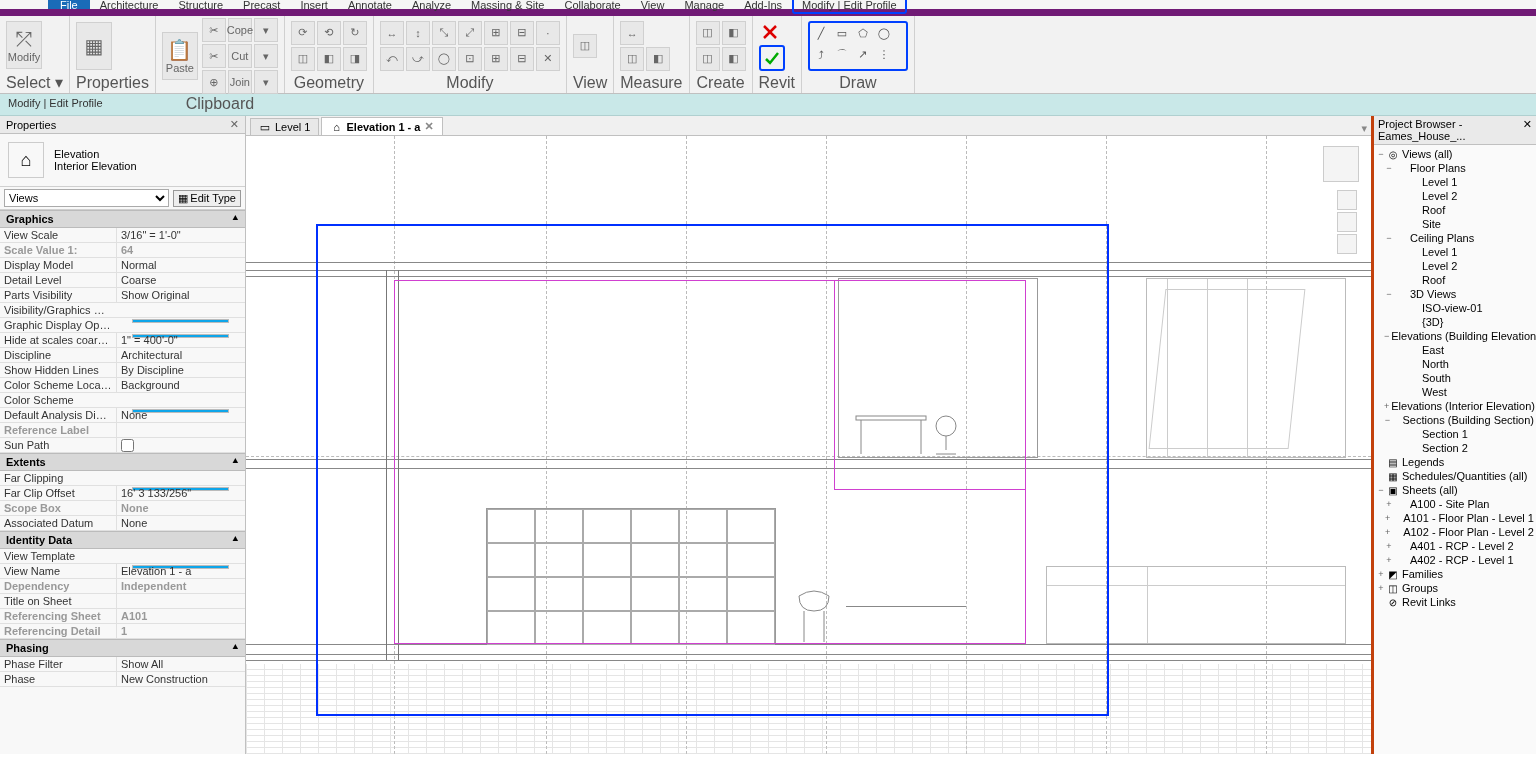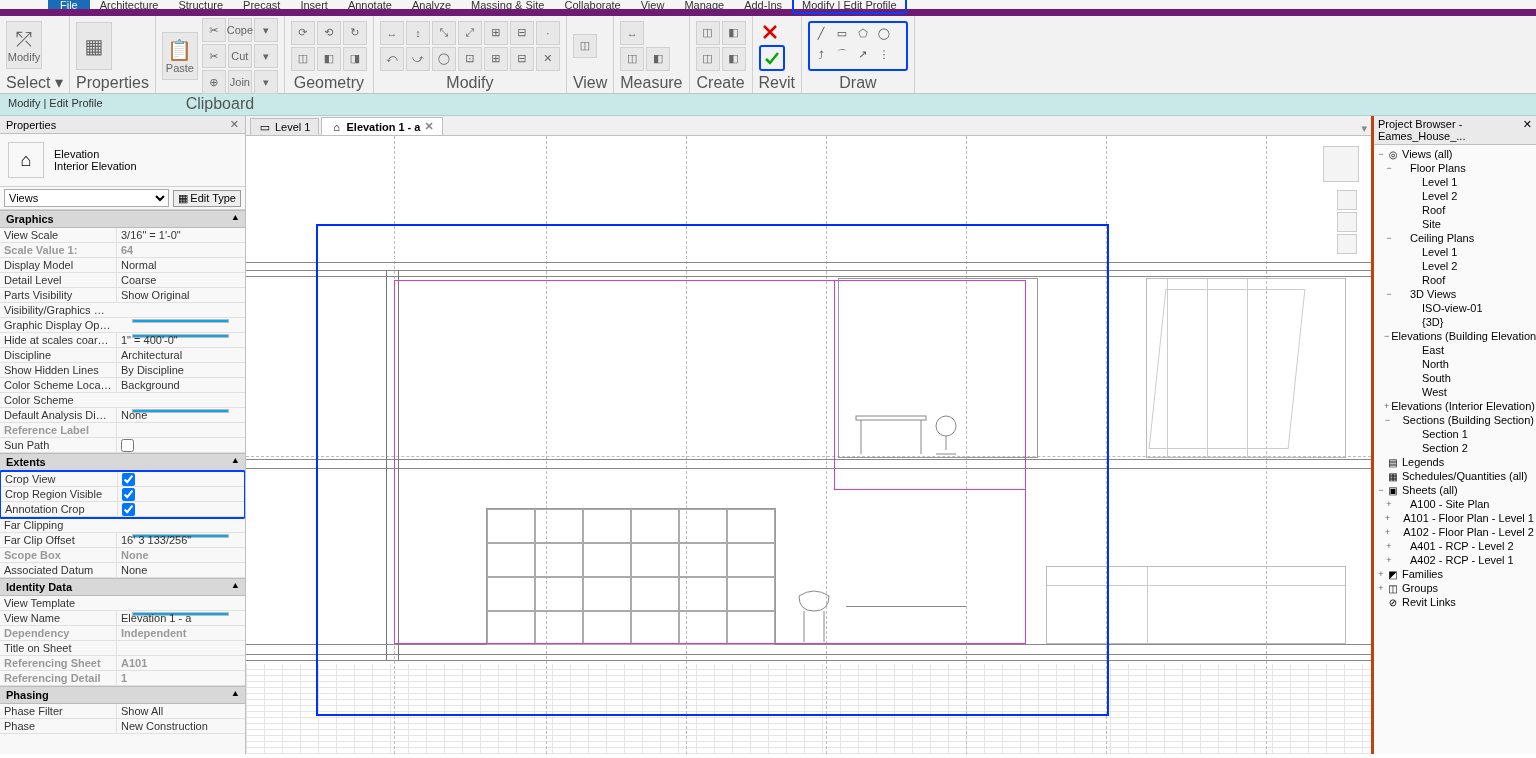--- a/index.html
+++ b/index.html
@@ -351,34 +351,20 @@
           <div class="k">Reference Label</div>
           <div class="v"></div>
         </div>
         <div class="prop-row">
           <div class="k">Sun Path</div>
           <div class="v"><input type="checkbox" style=""></div>
         </div>
         <div class="prop-cat">
           <span>Extents</span>
           <span style="font-size:9px">⯅</span>
-        </div>
-        <div class="crop-highlight">
-          <div class="prop-row">
-            <div class="k">Crop View</div>
-            <div class="v"><input type="checkbox" checked="" style=""></div>
-          </div>
-          <div class="prop-row">
-            <div class="k">Crop Region Visible</div>
-            <div class="v"><input type="checkbox" checked="" style=""></div>
-          </div>
-          <div class="prop-row">
-            <div class="k">Annotation Crop</div>
-            <div class="v"><input type="checkbox" checked="" style=""></div>
-          </div>
         </div>
         <div class="prop-row">
           <div class="k">Far Clipping</div>
           <div class="v btn">Clip without line</div>
         </div>
         <div class="prop-row">
           <div class="k">Far Clip Offset</div>
           <div class="v">16'  3 133/256"</div>
         </div>
         <div class="prop-row dim">

